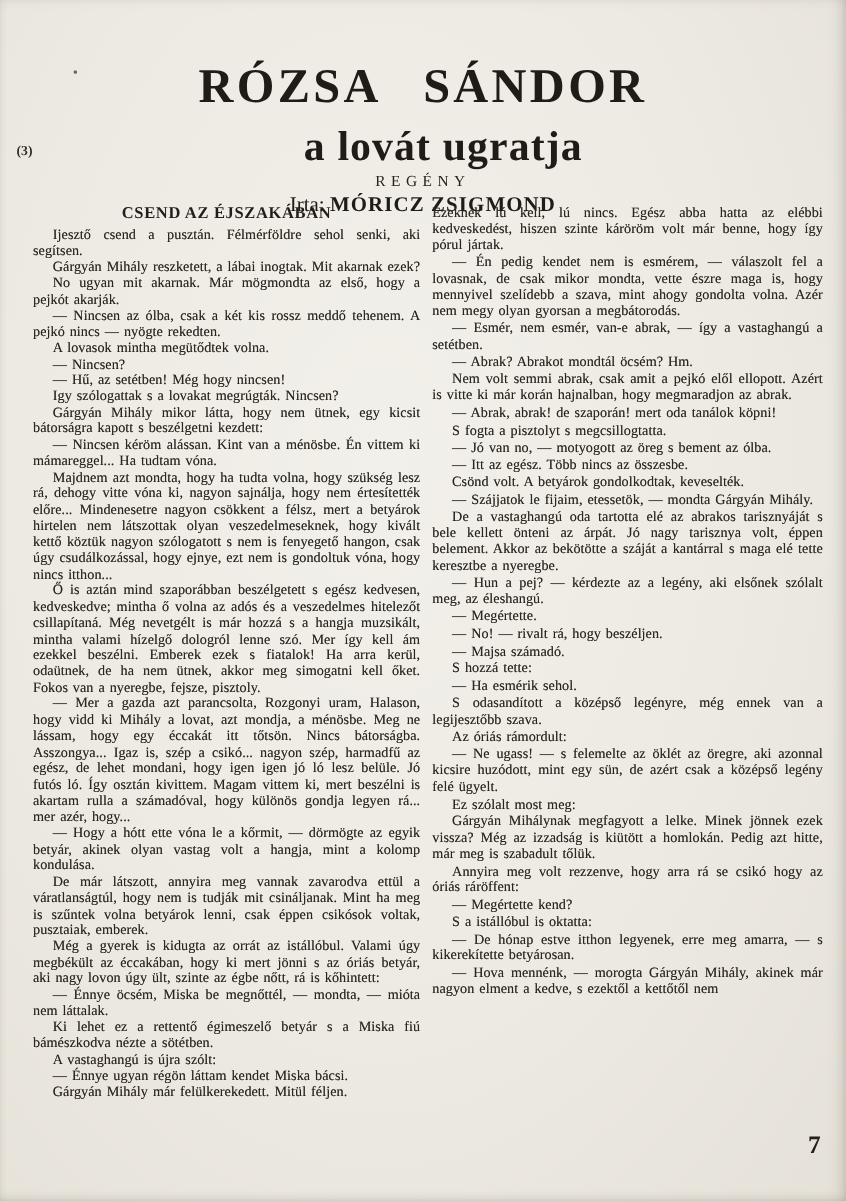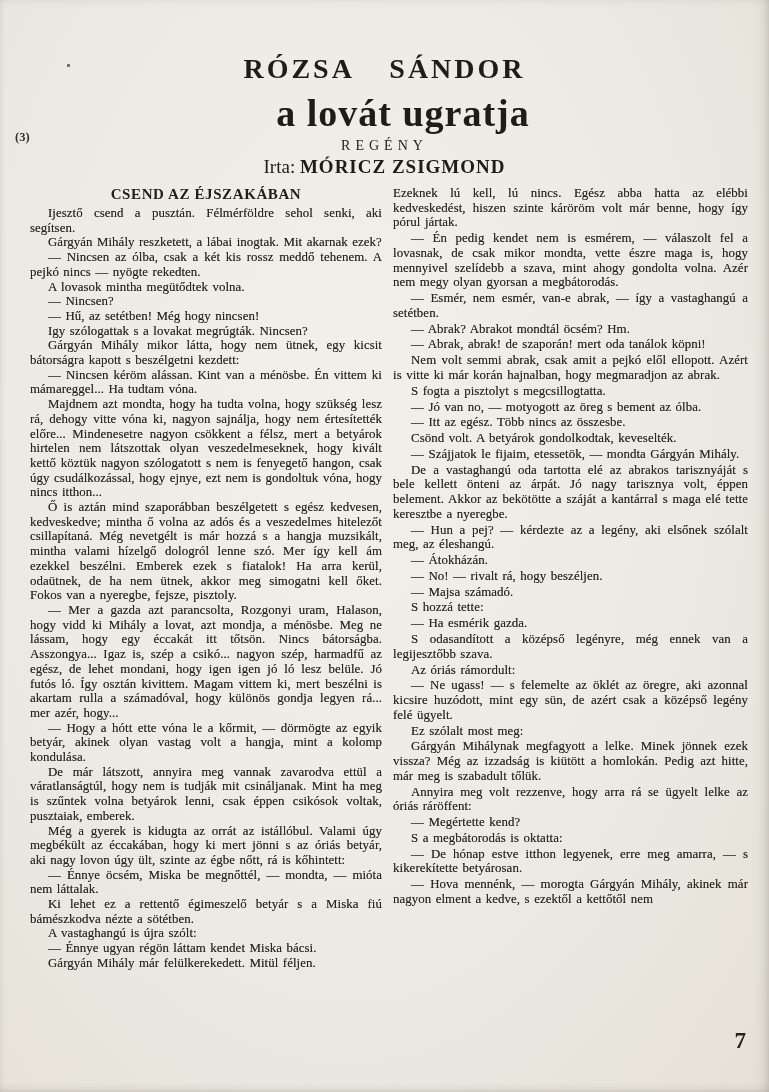--- a/index.html
+++ b/index.html
@@ -20,21 +20,21 @@
                 inset 4px 0 10px -8px rgba(90,84,72,.25);
   }
   .speck { position:absolute; left:67px; top:64px; width:3px; height:3px; background:#6a645a; border-radius:1px; }
 
   .issue-marker {
     position: absolute; left: 15px; top: 130px;
     font-size: 12.5px; font-weight: bold; color: #332e28;
   }
   .masthead { text-align: center; padding-top: 46px; }
   .title-1 {
-    margin: 0; font-size: 28px; line-height: 46px; font-weight: bold;
+    margin: 10px; font-size: 44px; line-height: 46px; font-weight: bold;
     letter-spacing: 3px; word-spacing: 26px; color: #1f1b16;
   }
   .title-2 {
     margin: 0; font-size: 38px; line-height: 42px; font-weight: bold;
     letter-spacing: 1px; color: #1f1b16; padding-left: 37px;
   }
   .genre {
     margin-top: 4px; font-size: 14px; font-weight: normal;
     letter-spacing: 5px; color: #27221c;
   }
@@ -84,20 +84,21 @@
       <span class="prefix">Irta:</span>
       <span class="author">MÓRICZ ZSIGMOND</span>
     </div>
   </header>
 
   <main class="columns">
     <section class="col col-left" id="col-left">
       <h3 class="chapter-heading">CSEND AZ ÉJSZAKÁBAN</h3>
     <p class="para">Ijesztő csend a pusztán. Félmérföldre sehol senki, aki segítsen.</p>
         <p class="para">Gárgyán Mihály reszketett, a lábai inogtak. Mit akarnak ezek?</p>
+        <p class="para">No ugyan mit akarnak. Már mögmondta az első, hogy a pejkót akarják.</p>
         <p class="para">— Nincsen az ólba, csak a két kis rossz meddő tehenem. A pejkó nincs — nyögte rekedten.</p>
         <p class="para">A lovasok mintha megütődtek volna.</p>
         <p class="para">— Nincsen?</p>
         <p class="para">— Hű, az setétben! Még hogy nincsen!</p>
         <p class="para">Igy szólogattak s a lovakat megrúgták. Nincsen?</p>
         <p class="para">Gárgyán Mihály mikor látta, hogy nem ütnek, egy kicsit bátorságra kapott s beszélgetni kezdett:</p>
         <p class="para">— Nincsen kéröm alássan. Kint van a ménösbe. Én vittem ki mámareggel... Ha tudtam vóna.</p>
         <p class="para">Majdnem azt mondta, hogy ha tudta volna, hogy szükség lesz rá, dehogy vitte vóna ki, nagyon sajnálja, hogy nem értesítették előre... Mindenesetre nagyon csökkent a félsz, mert a betyárok hirtelen nem látszottak olyan veszedelmeseknek, hogy kivált kettő köztük nagyon szólogatott s nem is fenyegető hangon, csak úgy csudálkozással, hogy ejnye, ezt nem is gondoltuk vóna, hogy nincs itthon...</p>
         <p class="para">Ő is aztán mind szaporábban beszélgetett s egész kedvesen, kedveskedve; mintha ő volna az adós és a veszedelmes hitelezőt csillapítaná. Még nevetgélt is már hozzá s a hangja muzsikált, mintha valami hízelgő dologról lenne szó. Mer így kell ám ezekkel beszélni. Emberek ezek s fiatalok! Ha arra kerül, odaütnek, de ha nem ütnek, akkor meg simogatni kell őket. Fokos van a nyeregbe, fejsze, pisztoly.</p>
         <p class="para">— Mer a gazda azt parancsolta, Rozgonyi uram, Halason, hogy vidd ki Mihály a lovat, azt mondja, a ménösbe. Meg ne lássam, hogy egy éccakát itt tőtsön. Nincs bátorságba. Asszongya... Igaz is, szép a csikó... nagyon szép, harmadfű az egész, de lehet mondani, hogy igen igen jó ló lesz belüle. Jó futós ló. Így osztán kivittem. Magam vittem ki, mert beszélni is akartam rulla a számadóval, hogy különös gondja legyen rá... mer azér, hogy...</p>
@@ -108,41 +109,41 @@
         <p class="para">Ki lehet ez a rettentő égimeszelő betyár s a Miska fiú bámészkodva nézte a sötétben.</p>
         <p class="para">A vastaghangú is újra szólt:</p>
         <p class="para">— Énnye ugyan régön láttam kendet Miska bácsi.</p>
         <p class="para">Gárgyán Mihály már felülkerekedett. Mitül féljen.</p>
       </section>
     <section class="col col-right" id="col-right">
         <p class="para no-indent">Ezeknek lú kell, lú nincs. Egész abba hatta az elébbi kedveskedést, hiszen szinte káröröm volt már benne, hogy így pórul jártak.</p>
         <p class="para">— Én pedig kendet nem is esmérem, — válaszolt fel a lovasnak, de csak mikor mondta, vette észre maga is, hogy mennyivel szelídebb a szava, mint ahogy gondolta volna. Azér nem megy olyan gyorsan a megbátorodás.</p>
         <p class="para">— Esmér, nem esmér, van-e abrak, — így a vastaghangú a setétben.</p>
         <p class="para">— Abrak? Abrakot mondtál öcsém? Hm.</p>
+        <p class="para">Nem volt semmi abrak, csak amit a pejkó elől ellopott. Azért is vitte ki már korán hajnalban, hogy megmaradjon az abrak.</p>
         <p class="para">— Abrak, abrak! de szaporán! mert oda tanálok köpni!</p>
-        <p class="para">Nem volt semmi abrak, csak amit a pejkó elől ellopott. Azért is vitte ki már korán hajnalban, hogy megmaradjon az abrak.</p>
         <p class="para">S fogta a pisztolyt s megcsillogtatta.</p>
         <p class="para">— Jó van no, — motyogott az öreg s bement az ólba.</p>
         <p class="para">— Itt az egész. Több nincs az összesbe.</p>
         <p class="para">Csönd volt. A betyárok gondolkodtak, keveselték.</p>
         <p class="para">— Szájjatok le fijaim, etessetök, — mondta Gárgyán Mihály.</p>
         <p class="para">De a vastaghangú oda tartotta elé az abrakos tarisznyáját s bele kellett önteni az árpát. Jó nagy tarisznya volt, éppen belement. Akkor az bekötötte a száját a kantárral s maga elé tette keresztbe a nyeregbe.</p>
         <p class="para">— Hun a pej? — kérdezte az a legény, aki elsőnek szólalt meg, az éleshangú.</p>
-        <p class="para">— Átokházán.</p>
+        <p class="para">— Megértette.</p>
         <p class="para">— No! — rivalt rá, hogy beszéljen.</p>
         <p class="para">— Majsa számadó.</p>
         <p class="para">S hozzá tette:</p>
-        <p class="para">— Ha esmérik gazda.</p>
+        <p class="para">— Ha esmérik sehol.</p>
         <p class="para">S odasandított a középső legényre, még ennek van a legijesztőbb szava.</p>
         <p class="para">Az óriás rámordult:</p>
         <p class="para">— Ne ugass! — s felemelte az öklét az öregre, aki azonnal kicsire huzódott, mint egy sün, de azért csak a középső legény felé ügyelt.</p>
         <p class="para">Ez szólalt most meg:</p>
         <p class="para">Gárgyán Mihálynak megfagyott a lelke. Minek jönnek ezek vissza? Még az izzadság is kiütött a homlokán. Pedig azt hitte, már meg is szabadult tőlük.</p>
-        <p class="para">Annyira meg volt rezzenve, hogy arra rá se ügyelt lelke az óriás ráröffent:</p>
+        <p class="para">Annyira meg volt rezzenve, hogy arra rá se csikó hogy az óriás ráröffent:</p>
         <p class="para">— Megértette kend?</p>
-        <p class="para">S a megbátorodás is oktatta:</p>
+        <p class="para">S a istállóbul is oktatta:</p>
         <p class="para">— De hónap estve itthon legyenek, erre meg amarra, — s kikerekítette betyárosan.</p>
         <p class="para">— Hova mennénk, — morogta Gárgyán Mihály, akinek már nagyon elment a kedve, s ezektől a kettőtől nem</p>
       </section>
   </main>
 
   <div class="page-number">7</div>
 </div>
 
 </body></html>

